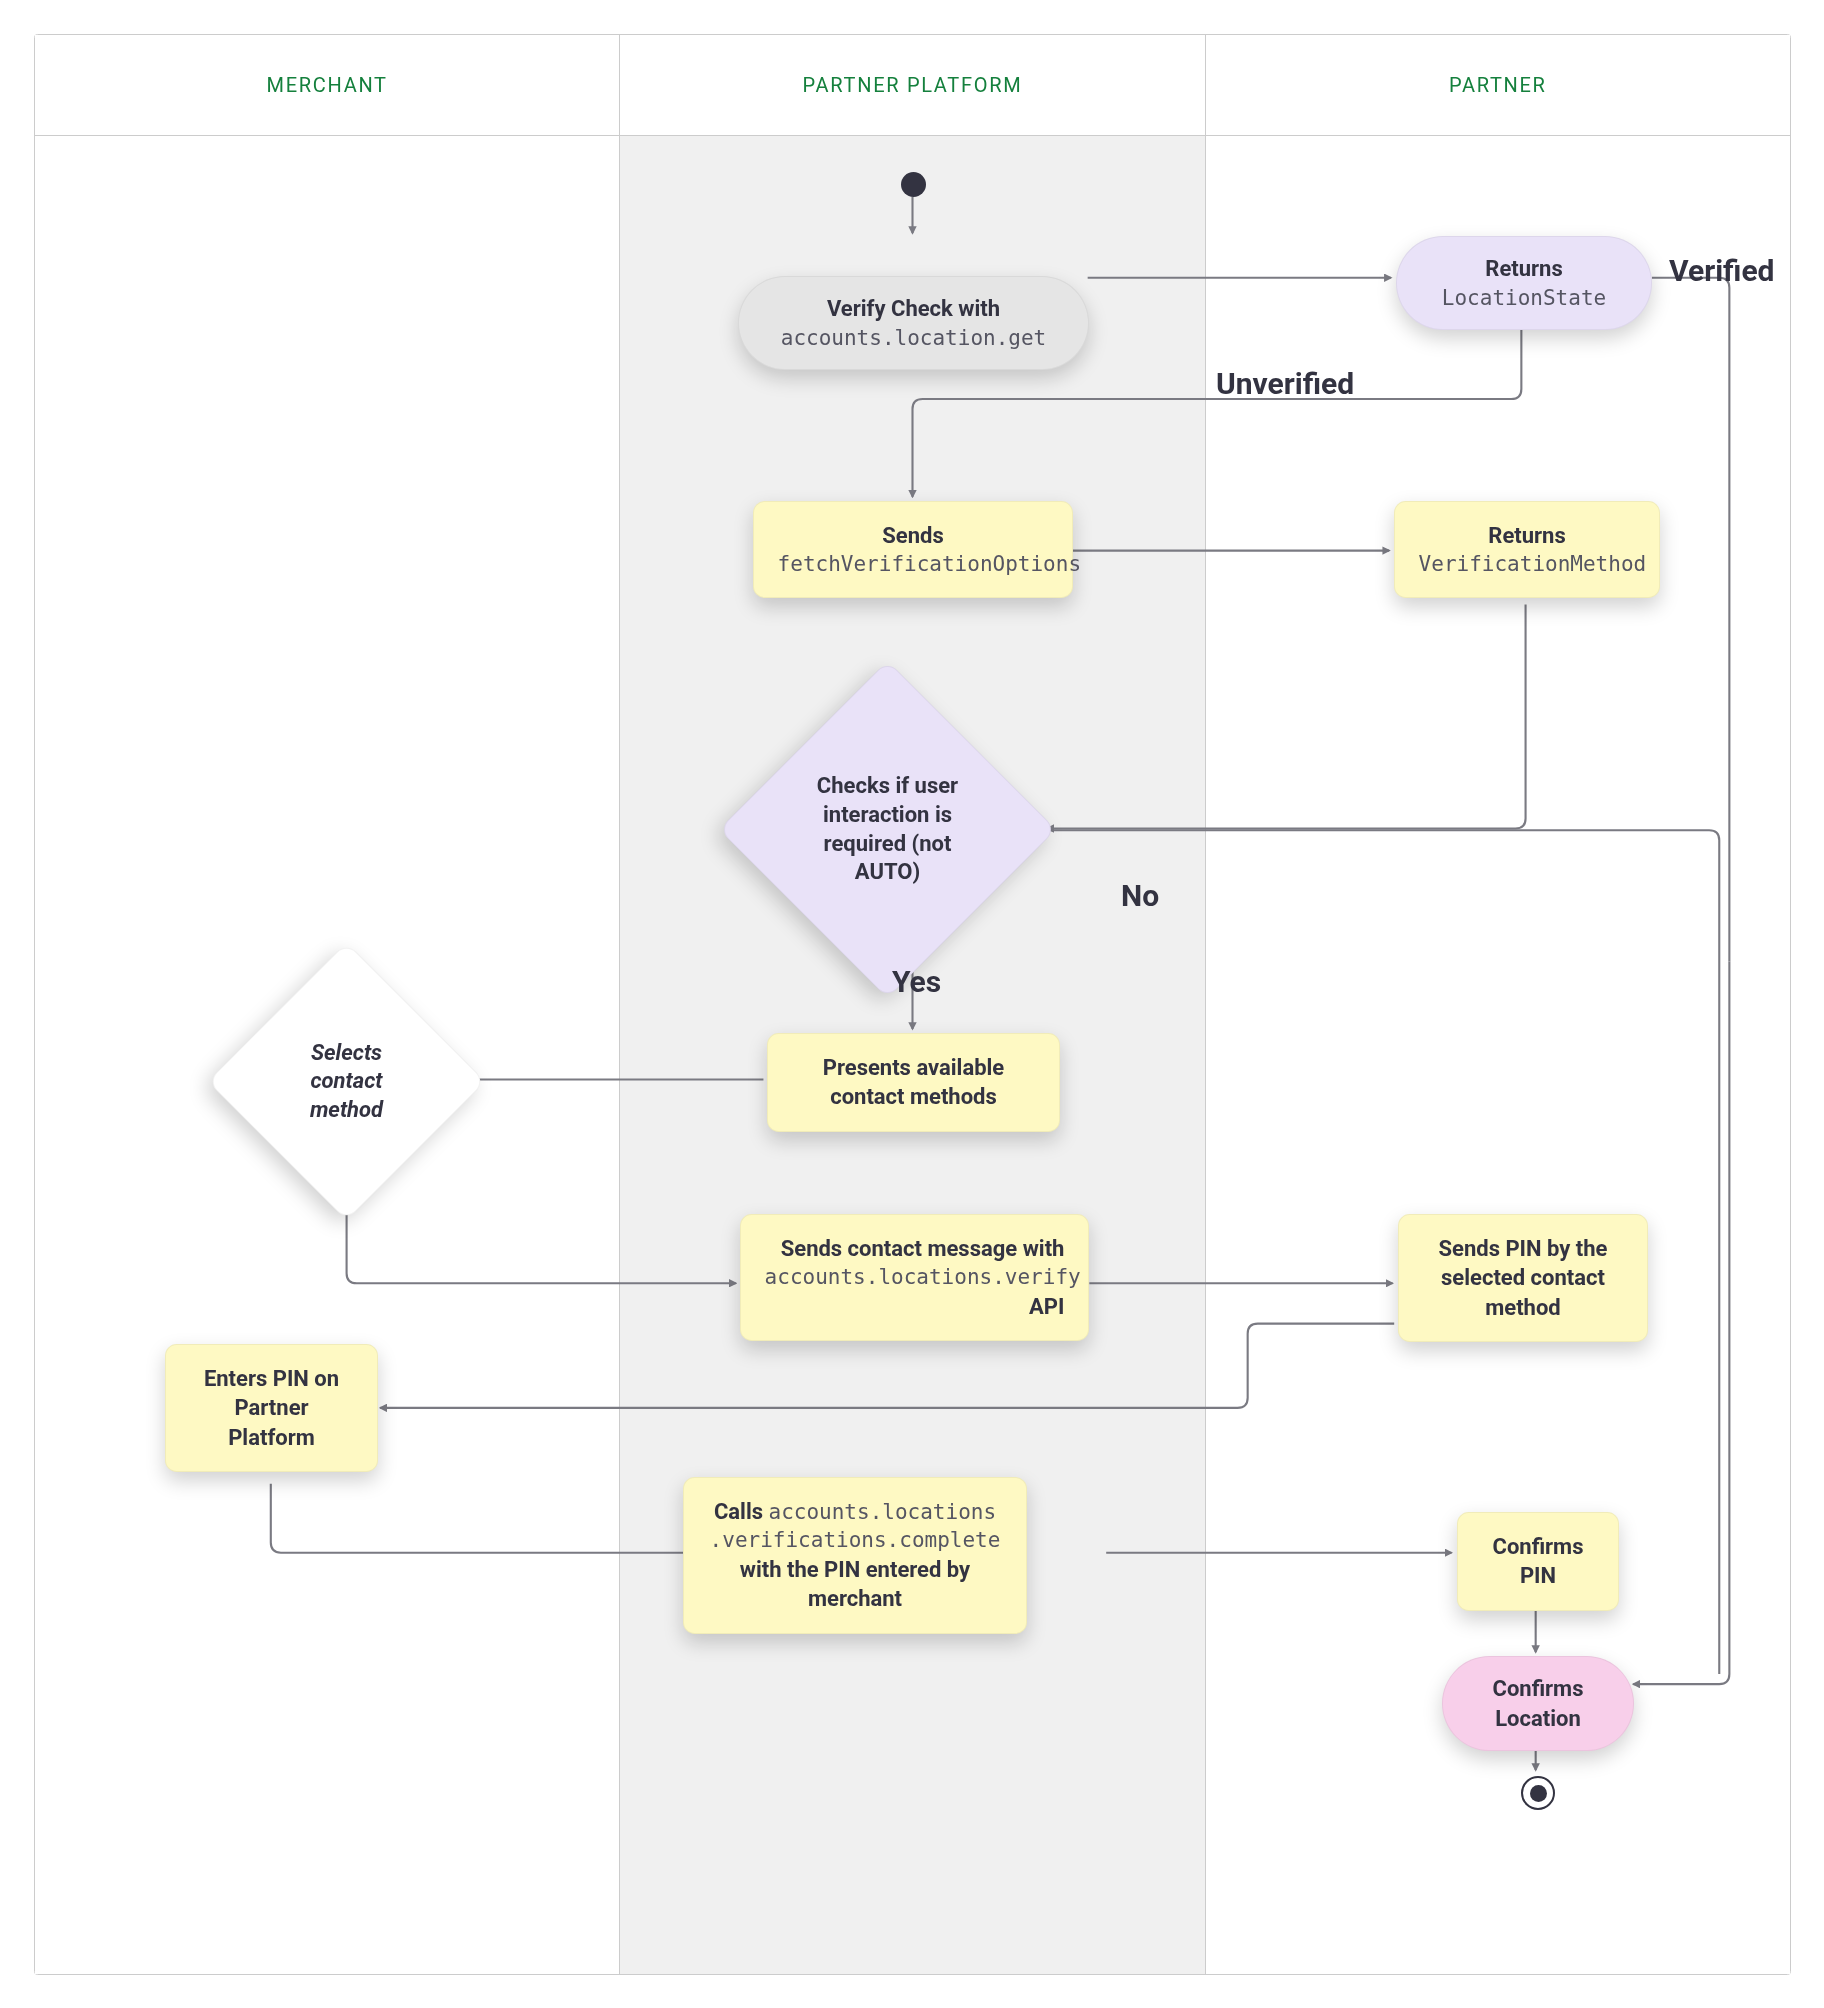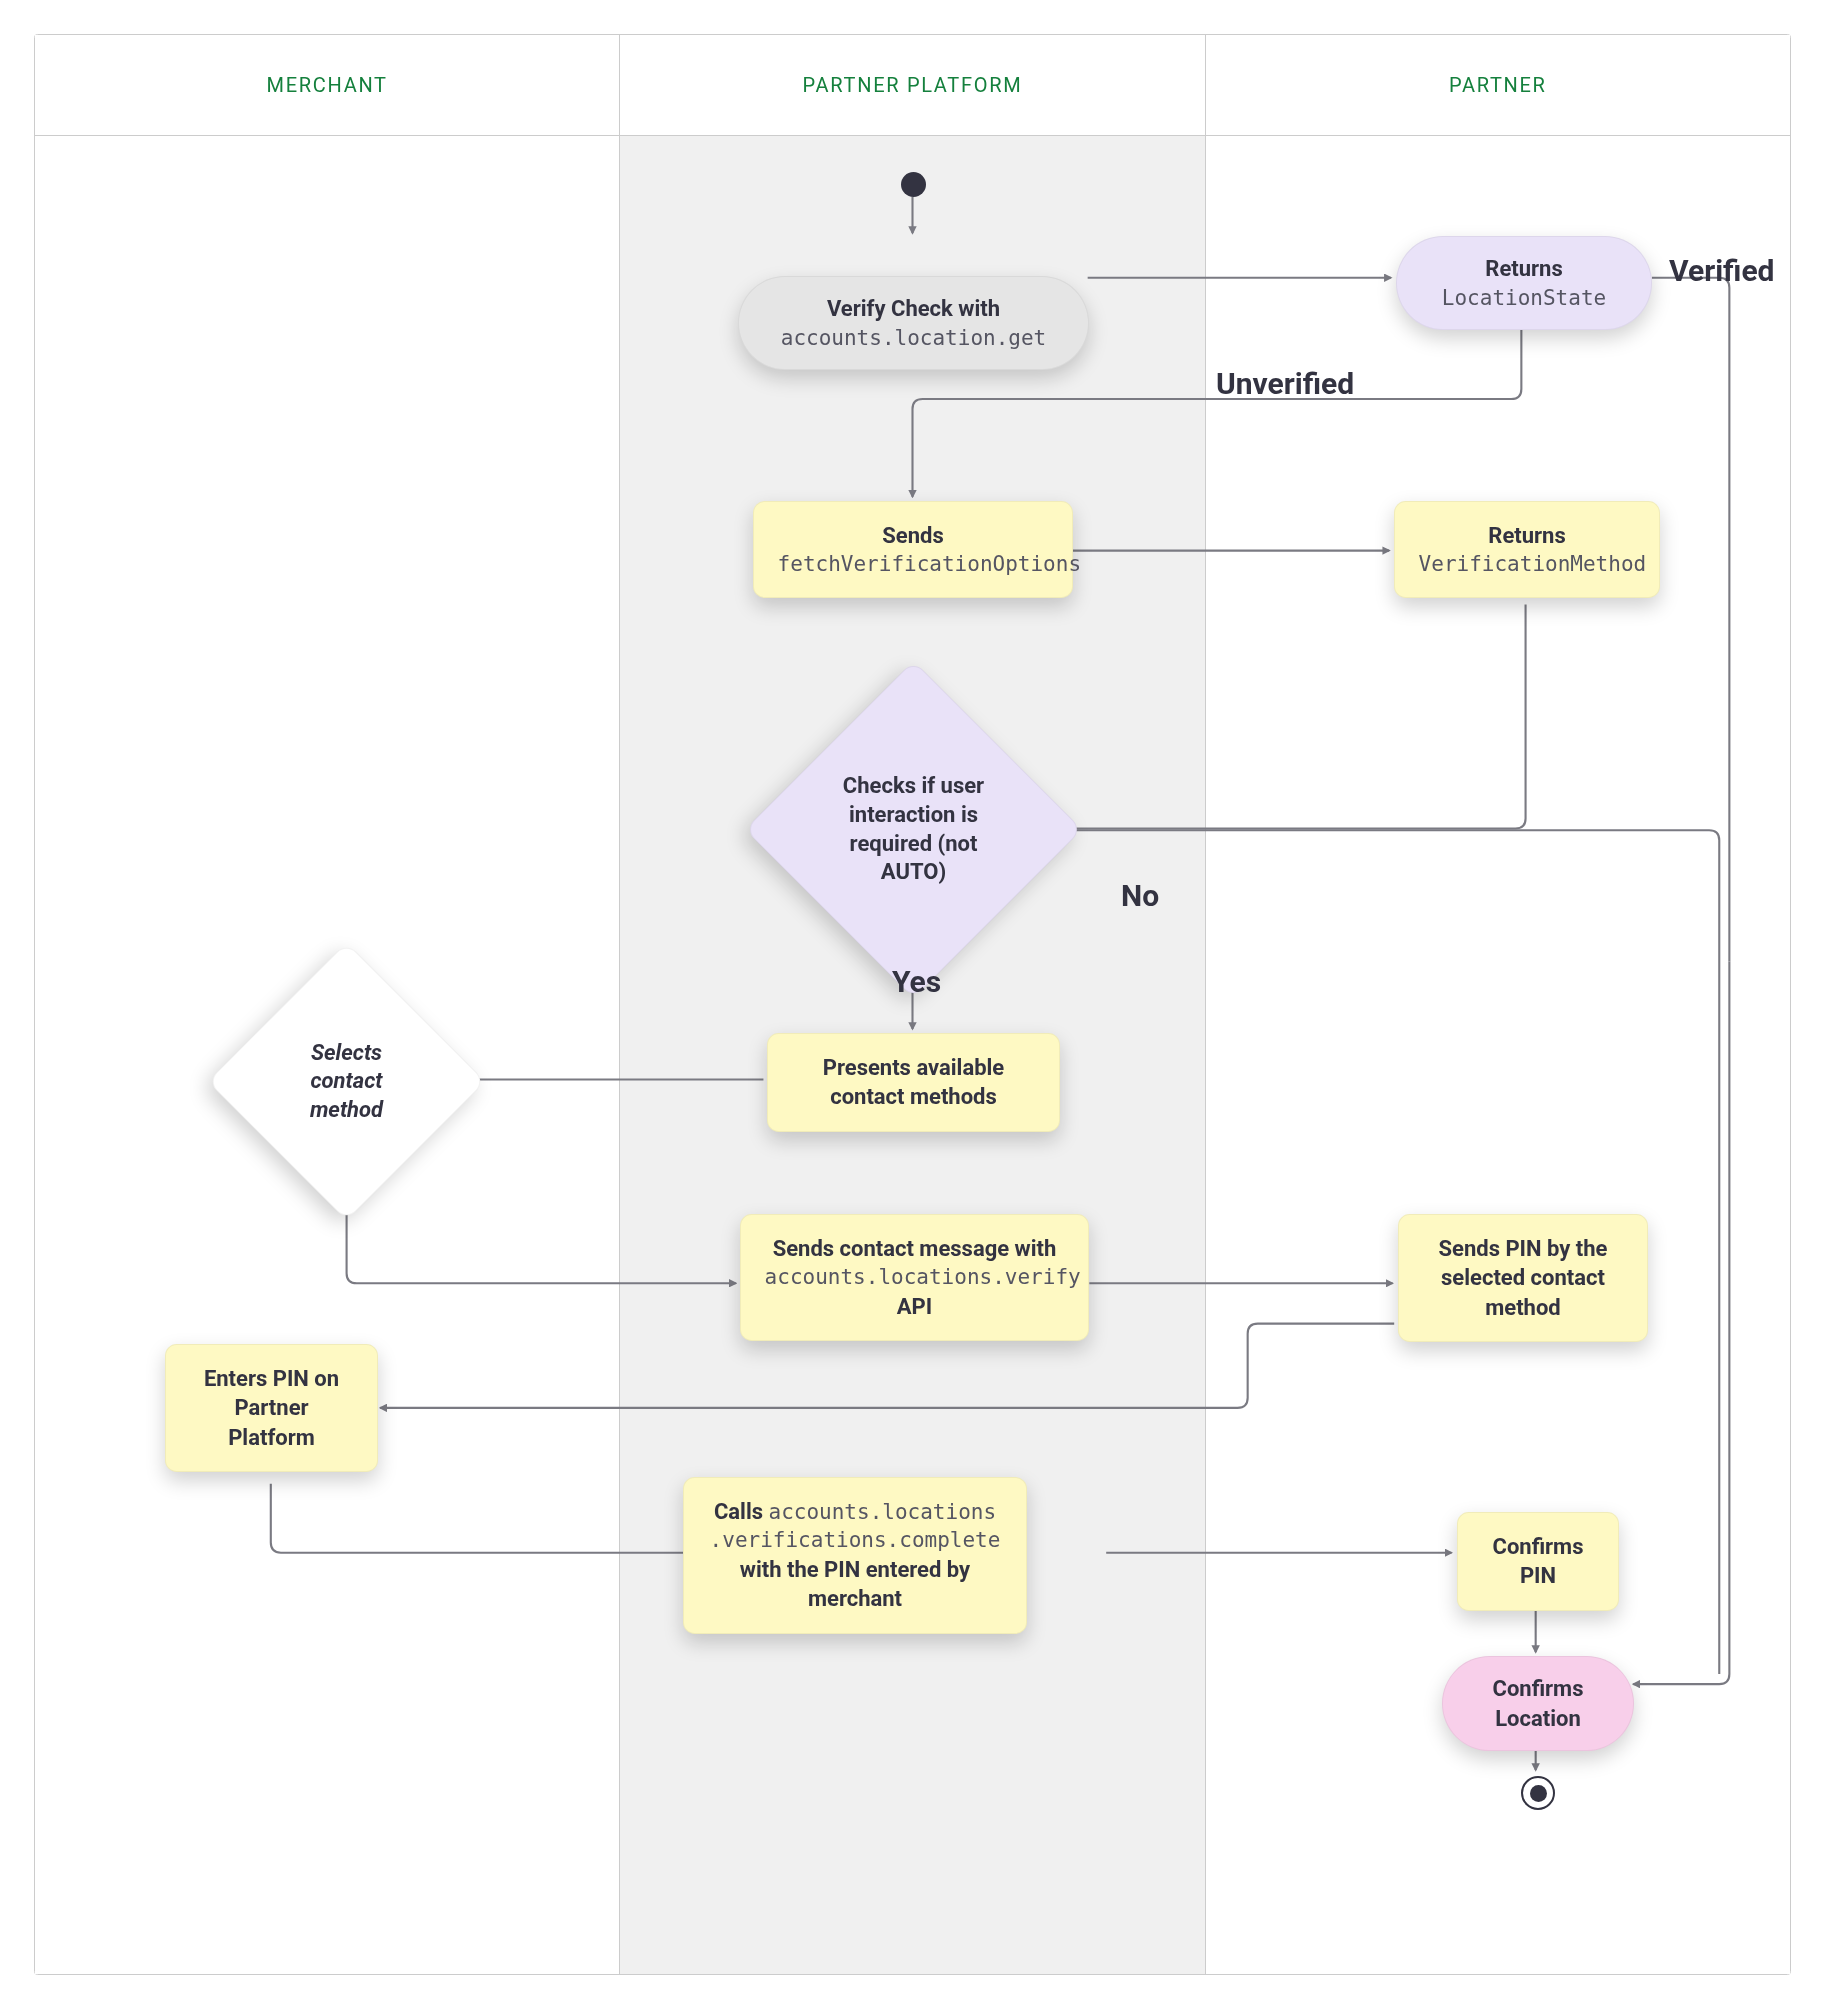--- a/index.html
+++ b/index.html
@@ -223,35 +223,35 @@
   <div class="node" style="left:718px; top:466px; width:320px;">
     <div class="bold">Sends</div>
     <div class="mono">fetchVerificationOptions</div>
   </div>
 
   <div class="node" style="left:1359px; top:466px; width:266px;">
     <div class="bold">Returns</div>
     <div class="mono">VerificationMethod</div>
   </div>
 
-  <div class="diamond-wrap" style="left:759px; top:675px; width:239px; height:239px;">
+  <div class="diamond-wrap" style="left:733px; top:675px; width:239px; height:239px;">
     <div class="diamond purple"></div>
     <div class="diamond-label">Checks if user interaction is required (not AUTO)</div>
   </div>
 
   <div class="node" style="left:732px; top:998px; width:293px;">
     <div class="bold">Presents available contact methods</div>
   </div>
 
   <div class="diamond-wrap" style="left:213px; top:948px; width:197px; height:197px;font-style:italic;">
     <div class="diamond"></div>
     <div class="diamond-label">Selects contact method</div>
   </div>
 
-  <div class="node" style="left:705px; top:1179px; width:349px;">
+  <div class="node" style="left:705px; top:1179px; width:349px;text-align:right;">
     <div class="bold">Sends contact message with</div>
     <div class="mono">accounts.locations.verify</div>
     <div class="bold">API</div>
   </div>
 
   <div class="node" style="left:1363px; top:1179px; width:250px;">
     <div class="bold">Sends PIN by the selected contact method</div>
   </div>
 
   <div class="node" style="left:130px; top:1309px; width:213px;">

